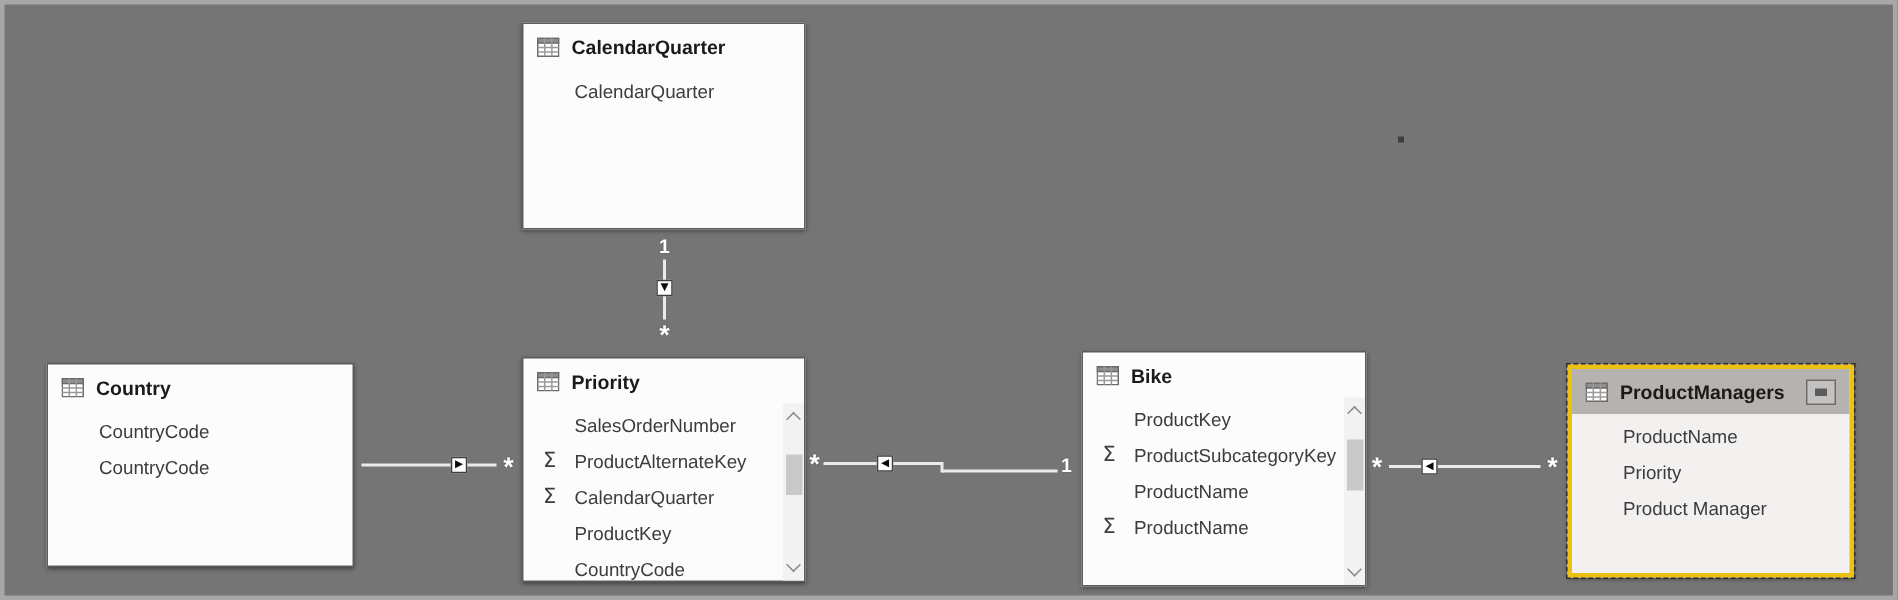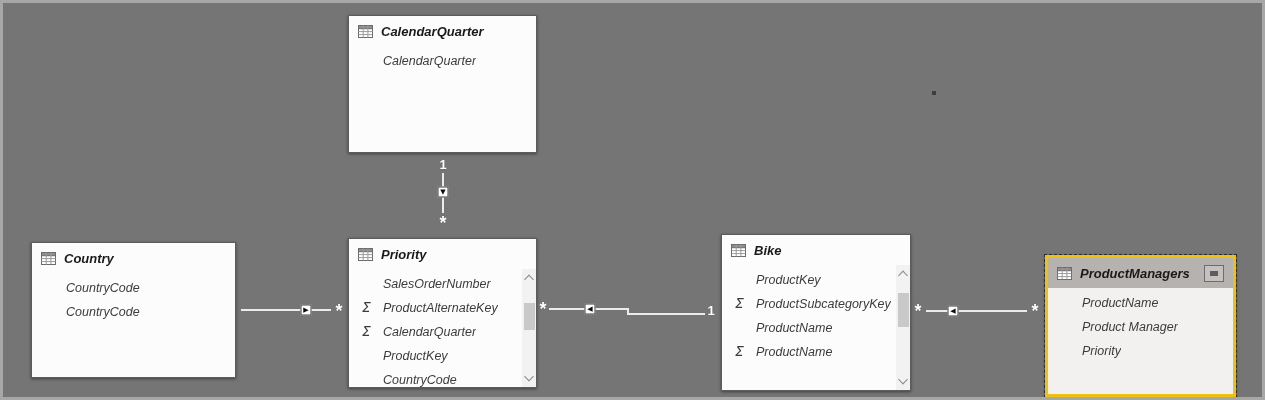--- a/index.html
+++ b/index.html
@@ -1,21 +1,21 @@
 <!DOCTYPE html>
 <html><head>
 <meta charset="utf-8">
 <style>
   html,body{margin:0;padding:0;background:#9f9f9f;font-family:"Liberation Sans","DejaVu Sans",sans-serif;}
   .frame{position:relative;width:1265px;height:400px;box-sizing:border-box;
          border:3px solid #a7a7a7;background:#757575;overflow:hidden;}
   
   .tbl{position:absolute;box-sizing:border-box;background:#fcfcfc;
-       border:1px solid #5c5c5c;box-shadow:0 1px 3px rgba(0,0,0,.45);font-style:italic;}
-  .tbl.selected{background:#f2f1f0;border:3px solid #ecc112;outline:1px dashed #2d2d2d;outline-offset:0px;margin-top:12px;}
+       border:1px solid #5c5c5c;box-shadow:0 1px 3px rgba(0,0,0,.45);}
+  .tbl.selected{background:#f2f1f0;border:3px solid #ecc112;outline:1px dashed #2d2d2d;outline-offset:0px;}
   .tbl-header{height:30px;display:flex;align-items:center;gap:8px;padding:0 9px;box-sizing:border-box;}
   .tbl.selected .tbl-header{background:#b5b2b0;}
   .tbl-title{font-size:13px;font-weight:bold;color:#1b1a19;white-space:nowrap;overflow:hidden;flex:1;}
   .collapse-btn{width:18px;height:15px;border:1px solid #6d6d6d;background:#c4c2c0;
                 display:flex;align-items:center;justify-content:center;flex:0 0 auto;}
   .collapse-btn .inner{width:8px;height:5px;background:#5c5c5c;}
   .fields{padding-top:3px;}
   .frow{position:relative;height:24px;display:flex;align-items:center;padding-left:34px;
         padding-right:4px;box-sizing:border-box;}
   .frow .ftext{font-size:12.5px;color:#3d3c3b;white-space:nowrap;overflow:hidden;}
@@ -206,22 +206,22 @@
       <span class="tbl-title">ProductManagers</span>
     <span class="collapse-btn">
             <span class="inner"></span>
           </span>
         </div>
     <div class="fields">
           <div class="frow">
     <span class="ftext">ProductName</span>
   </div>
           <div class="frow">
+    <span class="ftext">Priority</span>
+  </div>
+          <div class="frow">
     <span class="ftext">Product Manager</span>
-  </div>
-          <div class="frow">
-    <span class="ftext">Priority</span>
   </div>
         </div>
   </div>
     </div>
   <div class="artifact-dot" id="dot" style="left: 929px; top: 88px;"></div>
 </div>
 
 </body></html>

